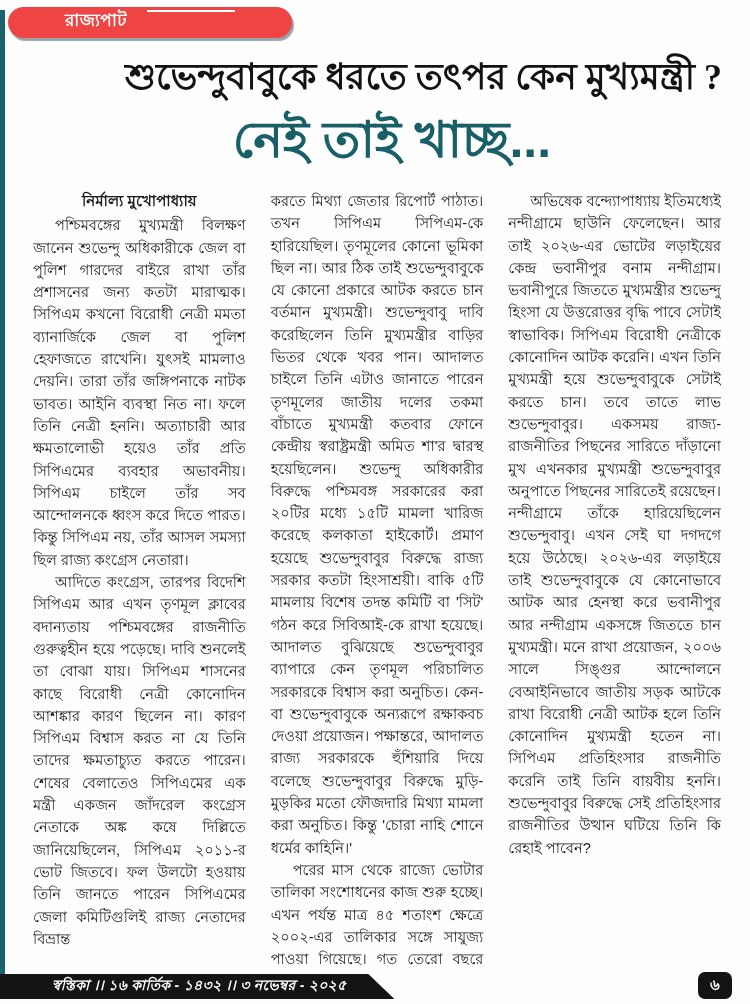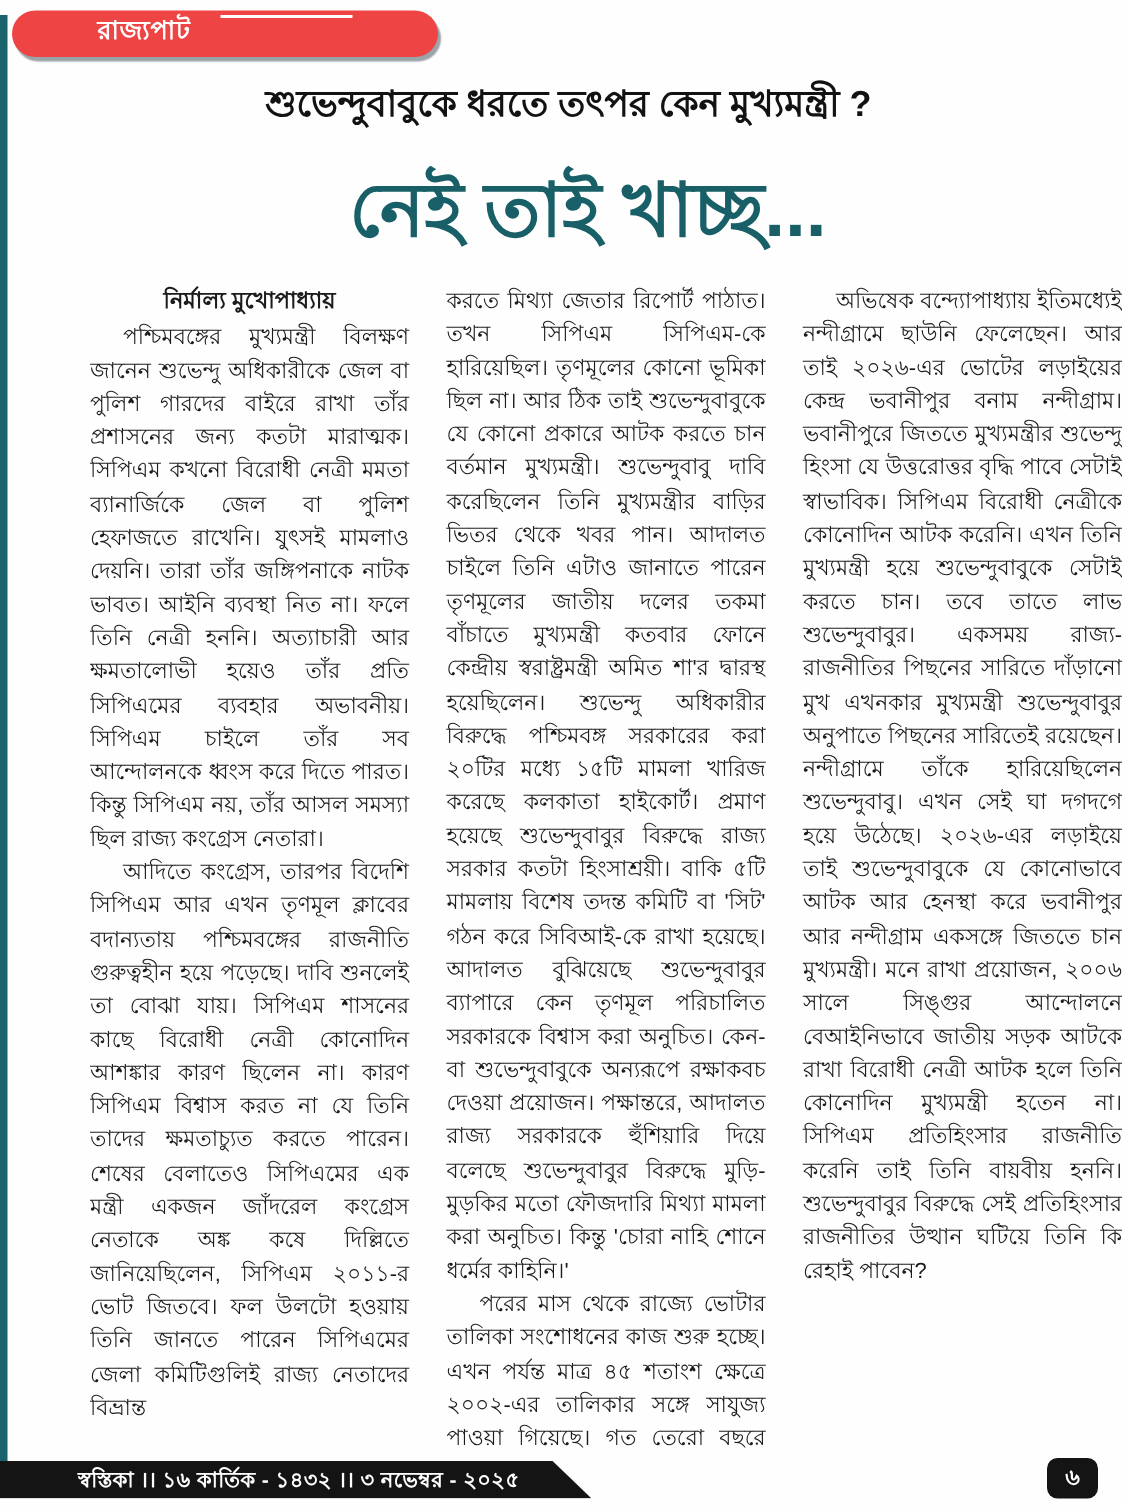--- a/index.html
+++ b/index.html
@@ -15,46 +15,46 @@
     position:absolute;left:8px;top:7px;height:31px;min-width:284px;
     background:#ef4444;border-radius:16px;
     box-shadow:2px 3px 1px #9aa3a8;
     display:inline-flex;align-items:flex-start;justify-content:center;gap:20px;
     padding:0 30px;box-sizing:border-box;
   }
   .tab-label{color:#ffffff;font-size:17px;font-weight:bold;letter-spacing:.5px;white-space:nowrap;}
   .tab-rule{width:88px;height:2px;background:#ffffff;margin-top:3px;}
   
   .headline{
-    position:absolute;top:56px;left:36px;right:28px;text-align:center;
-    font-family:Liberation Sans, sans-serif;
-    font-size:24px;font-weight:700;color:#121212;line-height:1.2;white-space:nowrap;
+    position:absolute;top:56px;left:36px;right:28px;text-align:right;
+    font-family:Liberation Serif, serif;
+    font-size:36px;font-weight:700;color:#121212;line-height:1.2;white-space:nowrap;
   }
   .subhead{
     position:absolute;top:112px;left:0;right:0;text-align:center;
     font-size:50px;font-weight:800;color:#185f68;line-height:1.15;padding-left:34px;
   }
   
   .columns{
     position:absolute;top:190px;left:33px;width:688px;height:775px;
-    display:flex;gap:25px;overflow:hidden;margin-left:27px;
+    display:flex;gap:25px;overflow:hidden;
   }
   .col{flex:1 1 0;min-width:0;font-size:14.6px;line-height:22.3px;color:#1b1b1b;
        text-align:justify;}
   .byline{text-align:center;font-weight:700;font-size:15px;margin:0 0 2px 0;}
   p.para{margin:0;}
   p.indent{text-indent:22px;}
   
   .footer-ribbon{
     position:absolute;left:0;top:974px;height:25px;
     background:#141414;color:#ffffff;
-    display:inline-flex;align-items:center;
+    display:inline-flex;
     padding:0 48px 0 52px;white-space:nowrap;
     clip-path:polygon(0 0, calc(100% - 26px) 0, 100% 100%, 0 100%);
-    font-size:14px;font-weight:700;letter-spacing:.3px;
+    font-size:14px;font-weight:700;letter-spacing:.3px;font-style:italic;
   }
   .page-badge{
     position:absolute;right:18px;top:972px;width:34px;height:27px;
     background:#141414;border-radius:7px;color:#ffffff;
     display:flex;align-items:center;justify-content:center;
     font-size:15px;font-weight:700;
   }
 </style>
 </head>
 <body>

